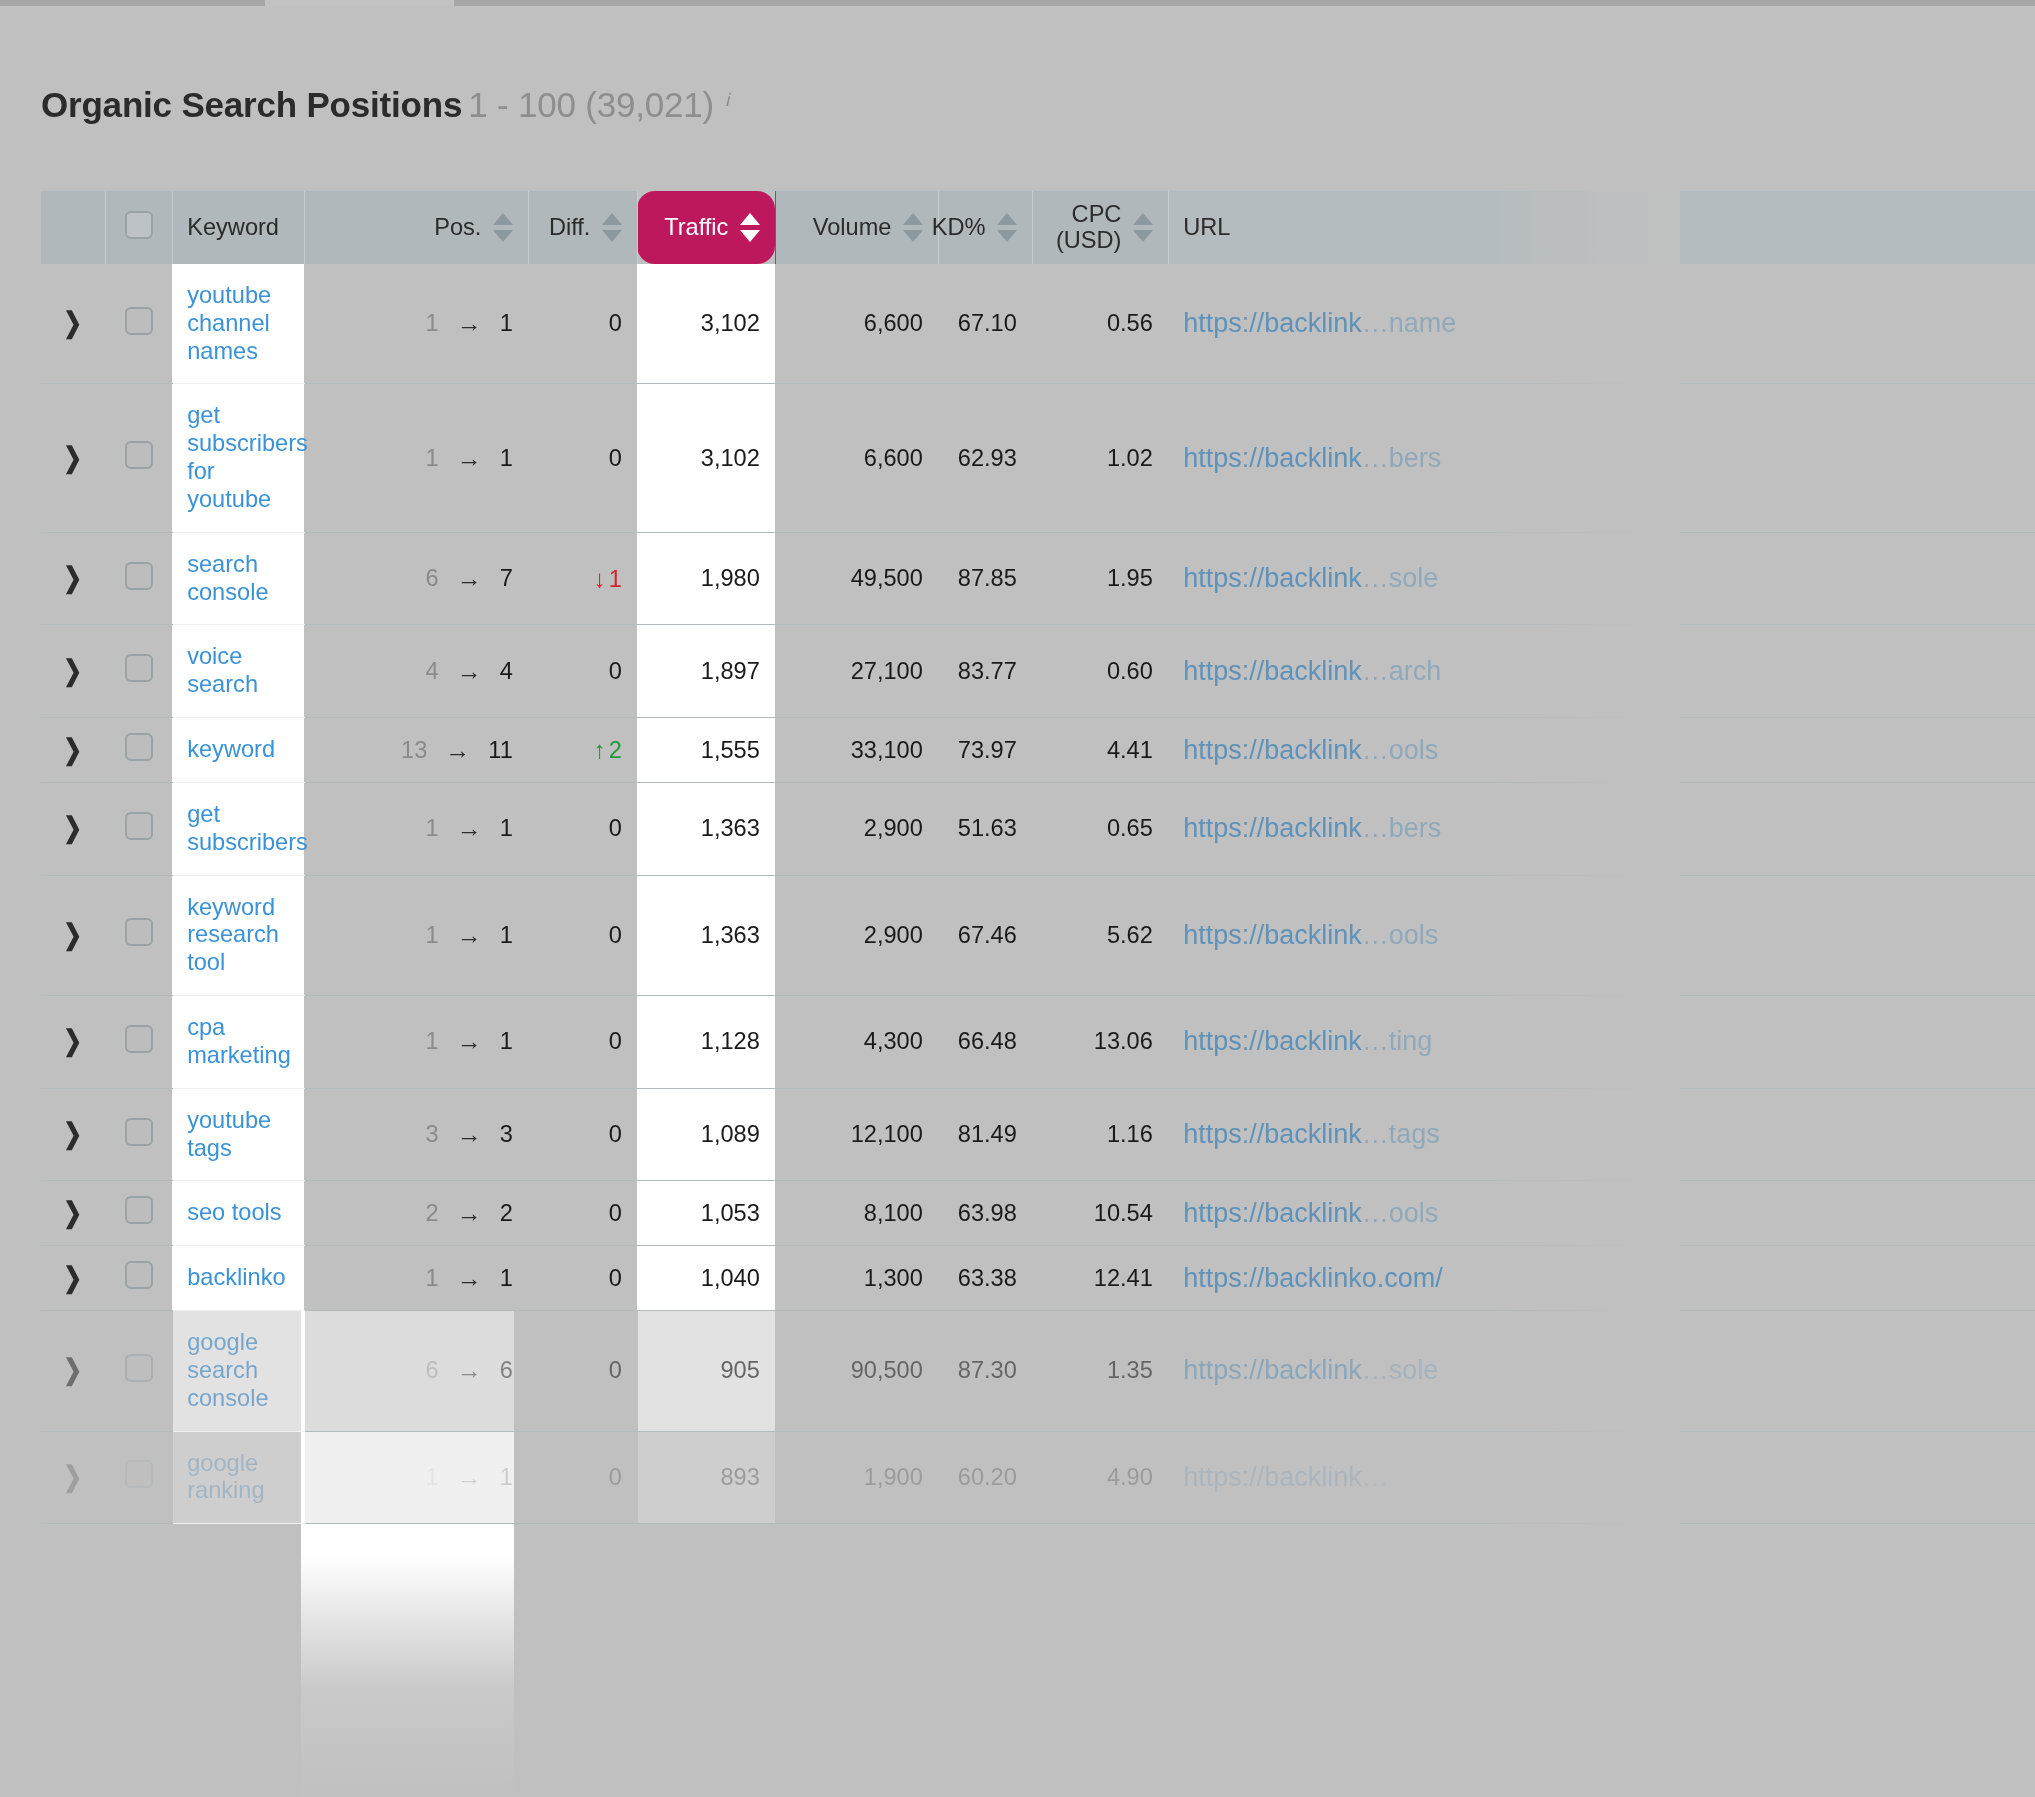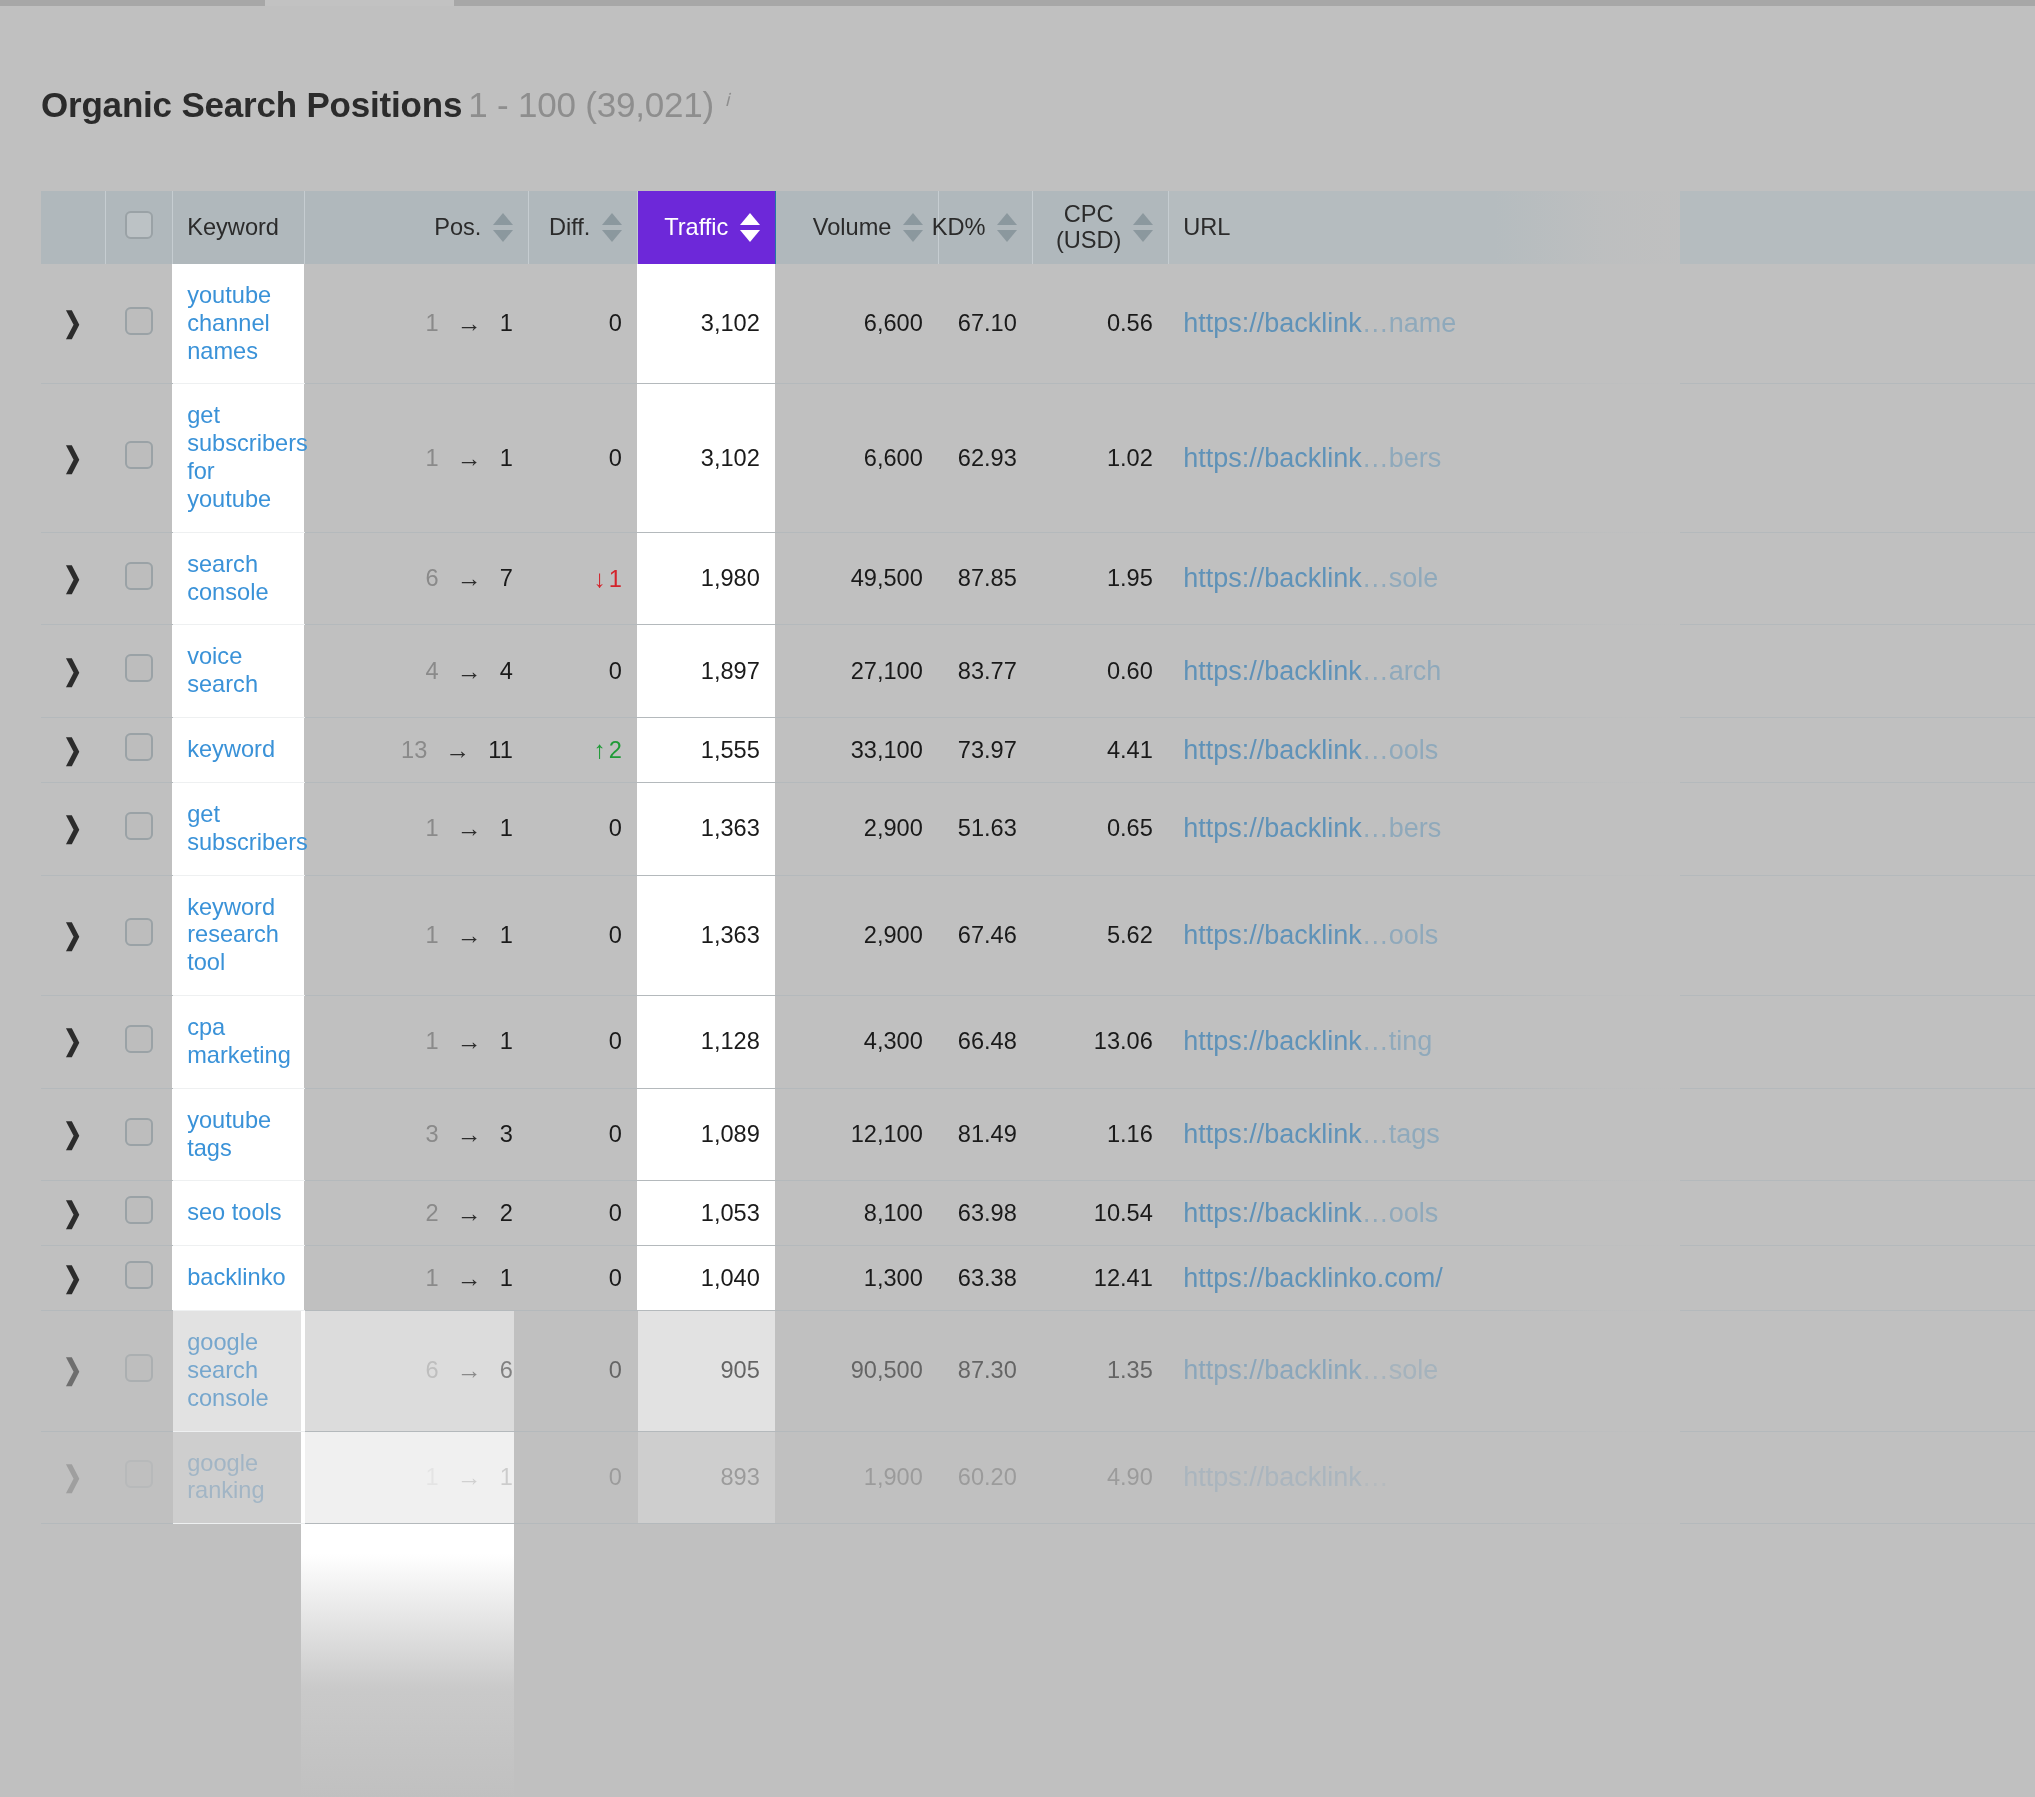--- a/index.html
+++ b/index.html
@@ -111,34 +111,35 @@
     color: #2b2b2b;
     border-right: 1.6px solid #c6cdd1;
     vertical-align: middle;
     box-sizing: border-box;
   }
   thead th.first { border-left: none; }
   thead th.th-kw   { text-align: left; }
   thead th.th-url  { text-align: left; background: #b5bcbf; }
   thead th.th-num  { text-align: right; }
   thead th.th-active {
-    background: #6d28d9;
+    background: #be185d;
     color: #ffffff;
     border-right: 1.6px solid #2573a7;
+    border-radius: 18px;
   }
 
   .th-inner {
     display: flex;
     align-items: center;
     justify-content: flex-end;
     gap: 11.4px;
   }
   .th-inner.left { justify-content: flex-start; }
   .th-label { line-height: 1.08; }
-  .th-label.two { text-align: center; margin-left: 14px; }
+  .th-label.two { text-align: right; margin-left: 14px; }
 
   .sorter {
     display: inline-flex;
     flex-direction: column;
     gap: 4.1px;
     flex: 0 0 auto;
   }
   .sorter .up, .sorter .dn {
     width: 0; height: 0;
     border-left: 10.6px solid transparent;

